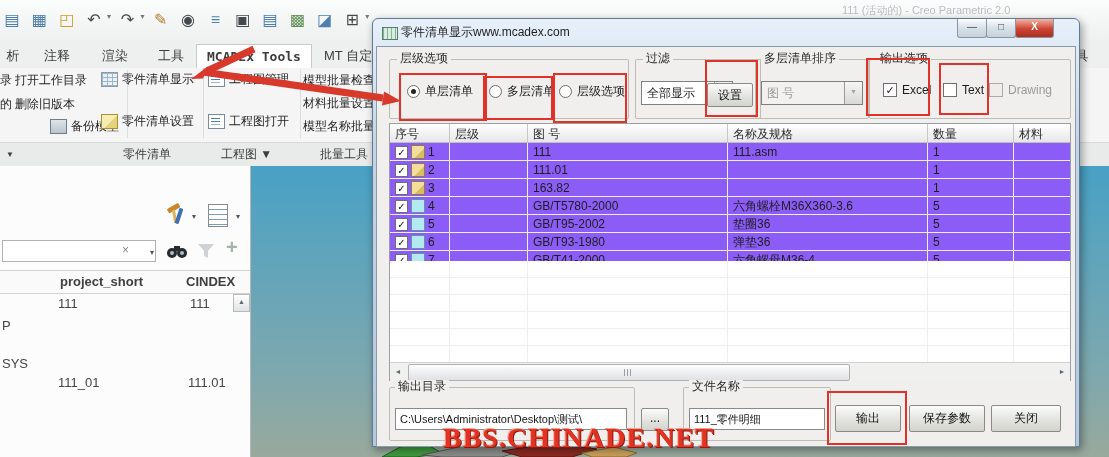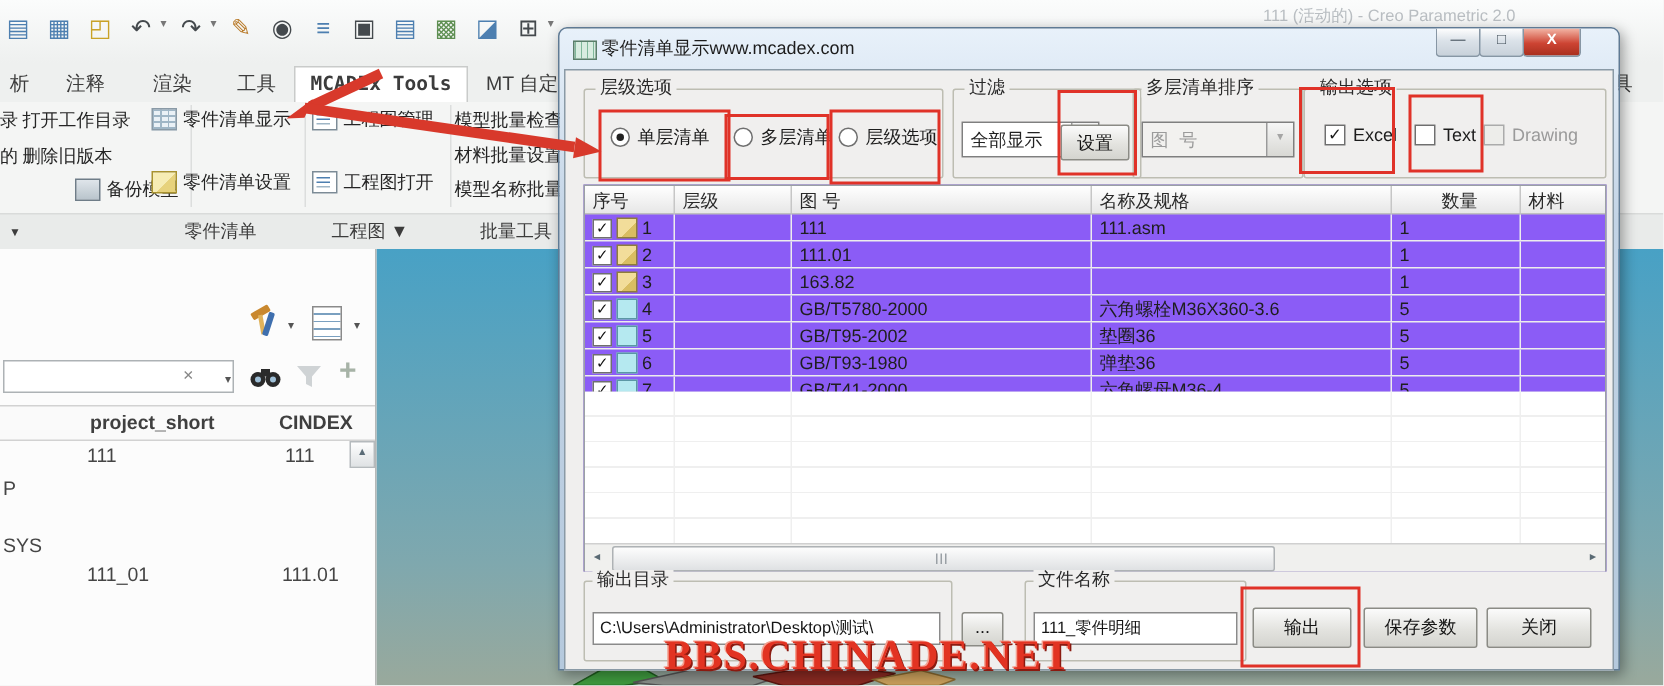--- a/index.html
+++ b/index.html
@@ -73,35 +73,35 @@
   .rdot{display:inline-block;width:11px;height:11px;border-radius:50%;border:1px solid #6f6f6f;background:#fff;position:relative;}
   .radio.on .rdot:after{content:"";position:absolute;left:3px;top:3px;width:5px;height:5px;border-radius:50%;background:#222;}
   .checkrow{position:absolute;display:flex;align-items:center;gap:5px;font-size:12px;color:#1c1c1c;white-space:nowrap;}
   .cbx{display:inline-block;width:12px;height:12px;border:1px solid #6f6f6f;background:#fff;text-align:center;line-height:12px;font-size:11px;font-weight:bold;color:#1a1a1a;}
   .checkrow .cbx .ckg{visibility:hidden;}
   .checkrow.on .cbx .ckg{visibility:visible;}
   .checkrow.disabled{color:#9a9a9a;}
   .checkrow.disabled .cbx{border-color:#ababab;background:#ededea;}
 
   .combo{position:absolute;height:22px;background:#fff;border:1px solid #7f7f7f;font-size:12px;}
-  .combo .cval{position:absolute;left:5px;top:3px;white-space:nowrap;font-family:Liberation Mono, monospace;}
+  .combo .cval{position:absolute;left:5px;top:3px;white-space:nowrap;}
   .combo .cbtn{position:absolute;right:0;top:0;width:17px;height:100%;background:linear-gradient(#f6f6f6,#d8d8d4);border-left:1px solid #9a9a9a;text-align:center;font-size:7px;line-height:20px;color:#333;}
   .combo.disabled{background:#f2f1ef;}
   .combo.disabled .cval{color:#9b9b9b;}
   .combo.disabled .cbtn{color:#a5a5a5;}
 
   .pbtn{position:absolute;background:linear-gradient(#fbfbfb,#e3e3df 55%,#d4d4cf);border:1px solid #8b8b85;border-radius:2px;font-size:12px;color:#141414;text-align:center;cursor:default;}
 
   
   #ptable{position:absolute;left:12px;top:76px;width:682px;height:258px;background:#8b5cf6;border:1px solid #9aa0a5;box-sizing:border-box;}
   .thead{display:flex;height:18px;background:linear-gradient(#ffffff,#e7e7e7);border-bottom:1px solid #bfbfbf;}
   .thead .hc{font-size:12px;color:#2a2a2a;padding:2px 0 0 5px;border-right:1px solid #c6c6c6;box-sizing:border-box;overflow:hidden;white-space:nowrap;}
   .trow{display:flex;height:17px;border-bottom:1px solid #ededed;}
   .trow .c{font-size:12px;color:#1e1e1e;padding:1px 0 0 5px;border-right:1px solid #ededed;box-sizing:border-box;overflow:hidden;white-space:nowrap;display:flex;align-items:center;gap:3px;}
-  .w1{width:60px;} .w2{width:78px;} .w3{width:200px;} .w4{width:200px;} .w5{width:86px;text-align:center;} .w6{width:56px;border-right:none!important;}
+  .w1{width:60px;} .w2{width:78px;} .w3{width:200px;} .w4{width:200px;} .w5{width:86px;} .w6{width:56px;border-right:none!important;}
   .rowcb{display:inline-block;width:11px;height:11px;border:1px solid #6f6f6f;background:#fff;text-align:center;line-height:11px;font-size:10px;font-weight:bold;color:#111;flex:none;}
   .picon{display:inline-block;width:12px;height:12px;border:1px solid #8d7c3c;flex:none;}
   .picon.assembly{background:linear-gradient(135deg,var(--assembly_icon,#f2dd9a) 60%,#d9bd62 61%);border-color:#8d7c3c;}
   .picon.part{background:var(--part_icon,#b5e9f0);border-color:#5b97a5;}
   #emptygrid{position:absolute;left:0;top:137px;width:680px;height:103px;
      background:repeating-linear-gradient(#fff 0 16px,#efefef 16px 17px);}
   .gridv{position:absolute;top:0;height:103px;width:1px;background:#efefef;}
   #hscroll{position:absolute;left:0;top:238px;width:680px;height:18px;background:#f0f0ee;border-top:1px solid #d0d0d0;}
   .scrarrow{position:absolute;top:1px;width:16px;height:16px;font-size:7px;line-height:16px;text-align:center;color:#5a6a74;}
   #hthumb{position:absolute;left:18px;top:1px;width:440px;height:15px;background:linear-gradient(#fdfdfd,#dfe1e3);border:1px solid #aeb2b5;border-radius:2px;}

